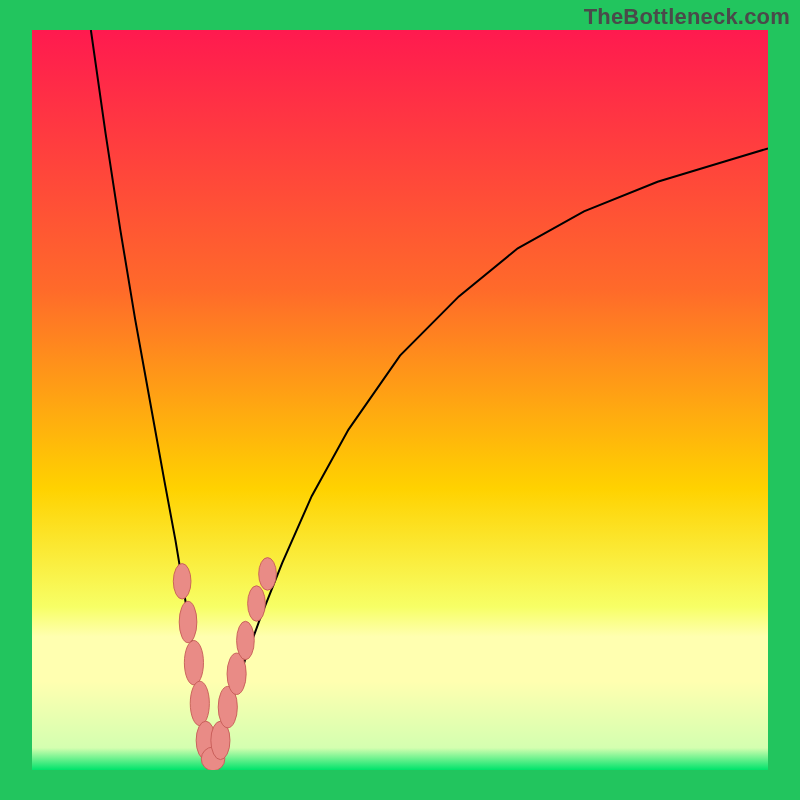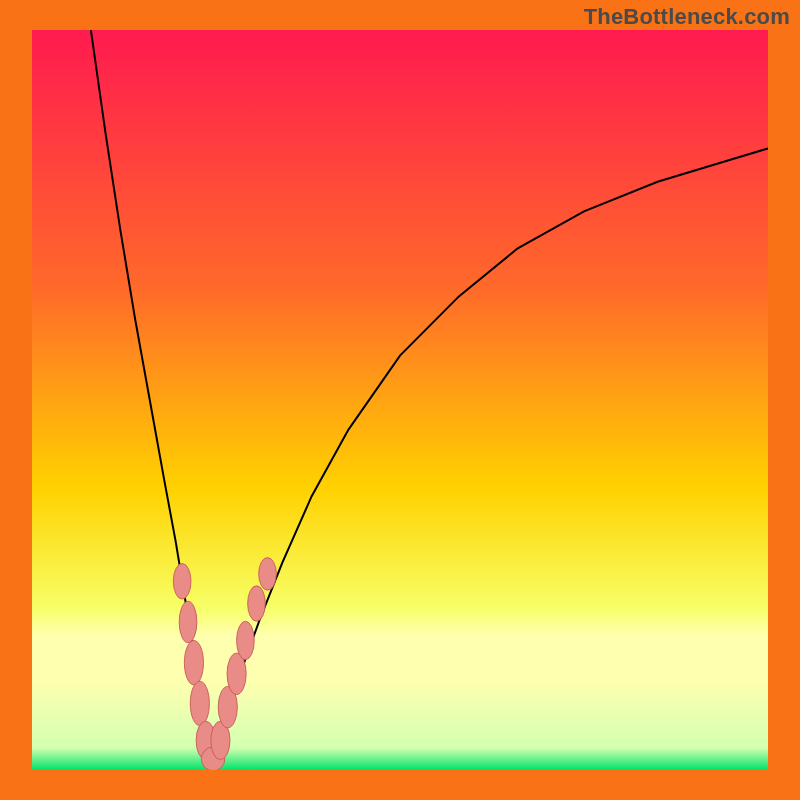--- a/index.html
+++ b/index.html
@@ -7,21 +7,21 @@
     padding: 0;
     width: 800px;
     height: 800px;
     overflow: hidden;
     font-family: Arial, Helvetica, sans-serif;
     background: #000;
   }
   .frame {
     width: 800px;
     height: 800px;
-    background: #f97316;
+    background: #22c55e;
     position: relative;
   }
   .watermark {
     position: absolute;
     top: 4px;
     right: 10px;
     color: #4a4a4a;
     font-size: 22px;
     font-weight: 600;
     letter-spacing: 0.2px;

